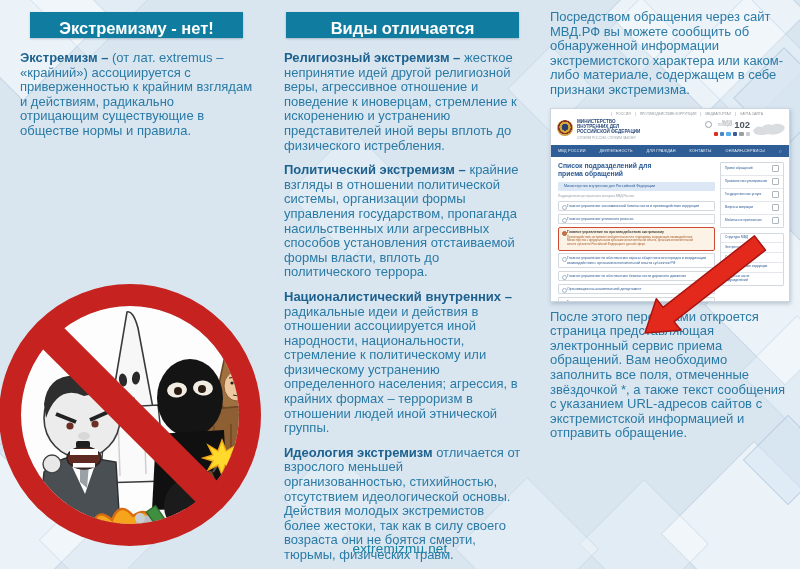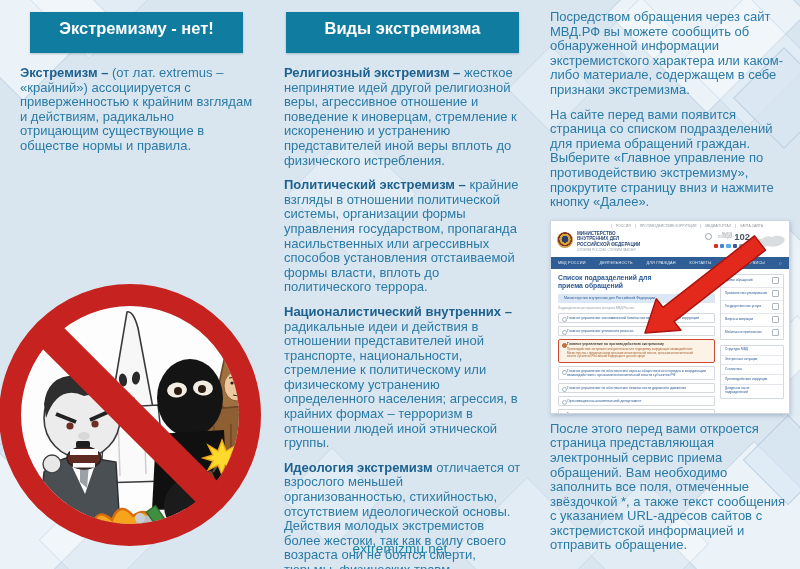--- a/index.html
+++ b/index.html
@@ -10,21 +10,21 @@
   }
   
   .dm{position:absolute;transform:rotate(45deg);background:rgba(255,255,255,.5);border:1px solid rgba(165,190,215,.55);}
   .dm.f{background:rgba(255,255,255,.25);border-color:rgba(175,200,222,.4);}
   .dm.o{background:rgba(214,230,243,.55);}
 
   
   .panel{position:absolute;top:10px;}
   .panel-bar{
     background:#107c9f;color:#fff;text-align:center;
-    height:41px;line-height:33px;font-size:16.5px;font-weight:bold;
+    height:26px;line-height:33px;font-size:16.5px;font-weight:bold;
     box-shadow:0 1px 2px rgba(0,40,70,.25);
   }
   .ptext{color:#2a7aa6;font-size:13px;line-height:14.6px;margin:0 0 10px 0;}
   .ptext b{color:#1c618f;}
   .ptext .bnum{color:#1c618f;font-weight:bold;}
 
   #panel-left{left:20px;width:233px;}
   #panel-left .panel-bar{margin:2px 10px 13px 10px;}
   #panel-mid{left:284px;width:237px;}
   #panel-mid .panel-bar{margin:2px 2px 13px 2px;}
@@ -199,30 +199,29 @@
     </g>
   </g>
 
   <g>
     <circle cx="130" cy="139" r="120" fill="none" stroke="#c6221f" stroke-width="22"></circle>
     <rect x="12" y="124" width="236" height="30" fill="#c6221f" transform="rotate(45 130 139)"></rect>
   </g>
 </svg>
 
 <div class="panel" id="panel-mid">
-  <div class="panel-bar">Виды экстремизма</div>
+  <div class="panel-bar">Виды отличается</div>
   <p class="ptext"><b>Религиозный экстремизм –</b><span> жесткое непринятие идей другой религиозной веры, агрессивное отношение и поведение к иноверцам, стремление к искоренению и устранению представителей иной веры вплоть до физического истребления.</span></p>
   <p class="ptext"><b>Политический экстремизм –</b><span> крайние взгляды в отношении политической системы, организации формы управления государством, пропаганда насильственных или агрессивных способов установления отстаиваемой формы власти, вплоть до политического террора.</span></p>
-  <p class="ptext"><b>Националистический внутренних –</b><span> радикальные идеи и действия в отношении представителей иной транспорте, национальности, стремление к политическому или физическому устранению определенного населения; агрессия, в крайних формах – терроризм в отношении людей иной этнической группы.</span></p>
+  <p class="ptext"><b>Националистический внутренних –</b><span> радикальные идеи и действия в отношении ассоциируется иной народности, национальности, стремление к политическому или физическому устранению определенного населения; агрессия, в крайних формах – терроризм в отношении людей иной этнической группы.</span></p>
   <p class="ptext"><b>Идеология экстремизм</b><span> отличается от взрослого меньшей организованностью, стихийностью, отсутствием идеологической основы. Действия молодых экстремистов более жестоки, так как в силу своего возраста они не боятся смерти, тюрьмы, физических травм.</span></p>
 </div>
 
 <div class="panel" id="panel-right">
   <p class="ptext">Посредством обращения через сайт МВД.РФ вы можете сообщить об обнаруженной информации экстремистского характера или каком-либо материале, содержащем в себе признаки экстремизма.</p>
-  <p class="ptext">На сайте перед вами появится страница со списком подразделений для приема обращений граждан. Выберите «Главное управление по противодействию экстремизму», прокрутите страницу вниз и нажмите кнопку «Далее».</p>
 
   <div class="minisite">
     <div class="ms-toplinks">
       <span>РОССИЯ</span>
       <span>ПРОТИВОДЕЙСТВИЕ КОРРУПЦИИ</span>
       <span>МЕДИАПОРТАЛ</span>
       <span>КАРТА САЙТА</span>
     </div>
     <div class="ms-header">
       <div class="ms-emblem"></div>

